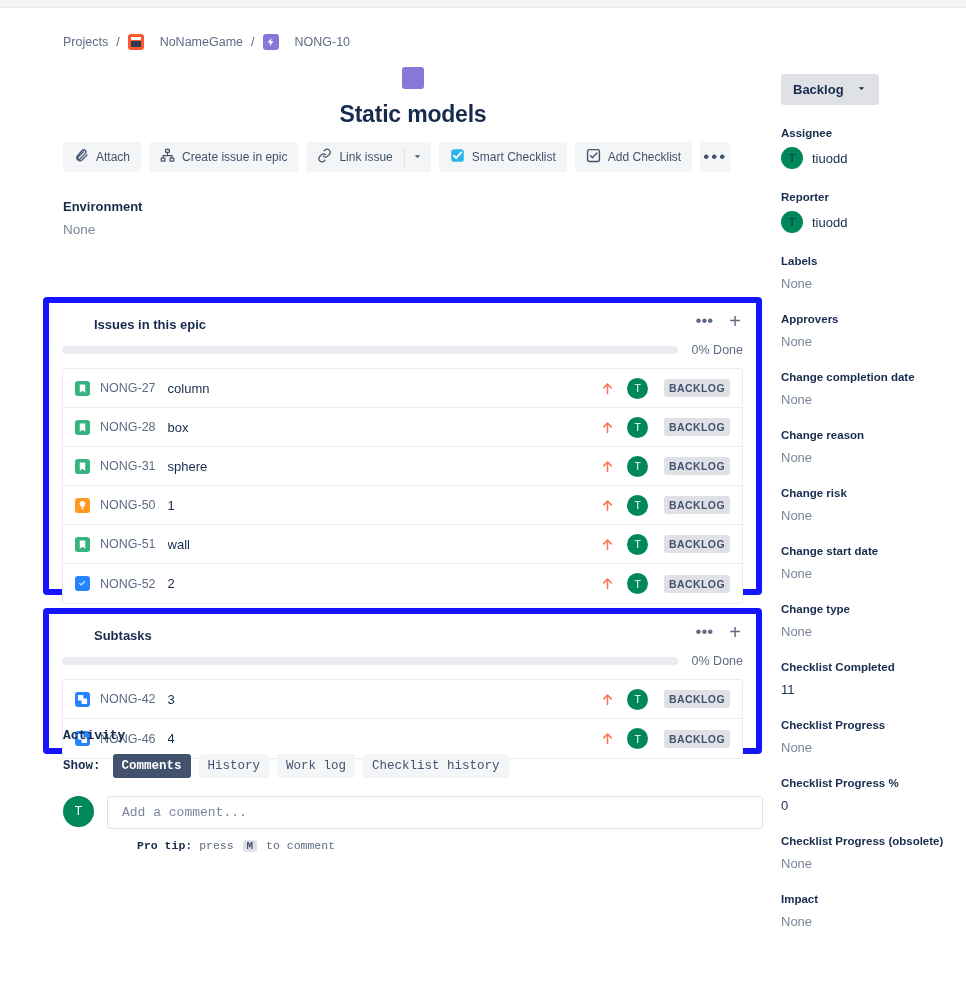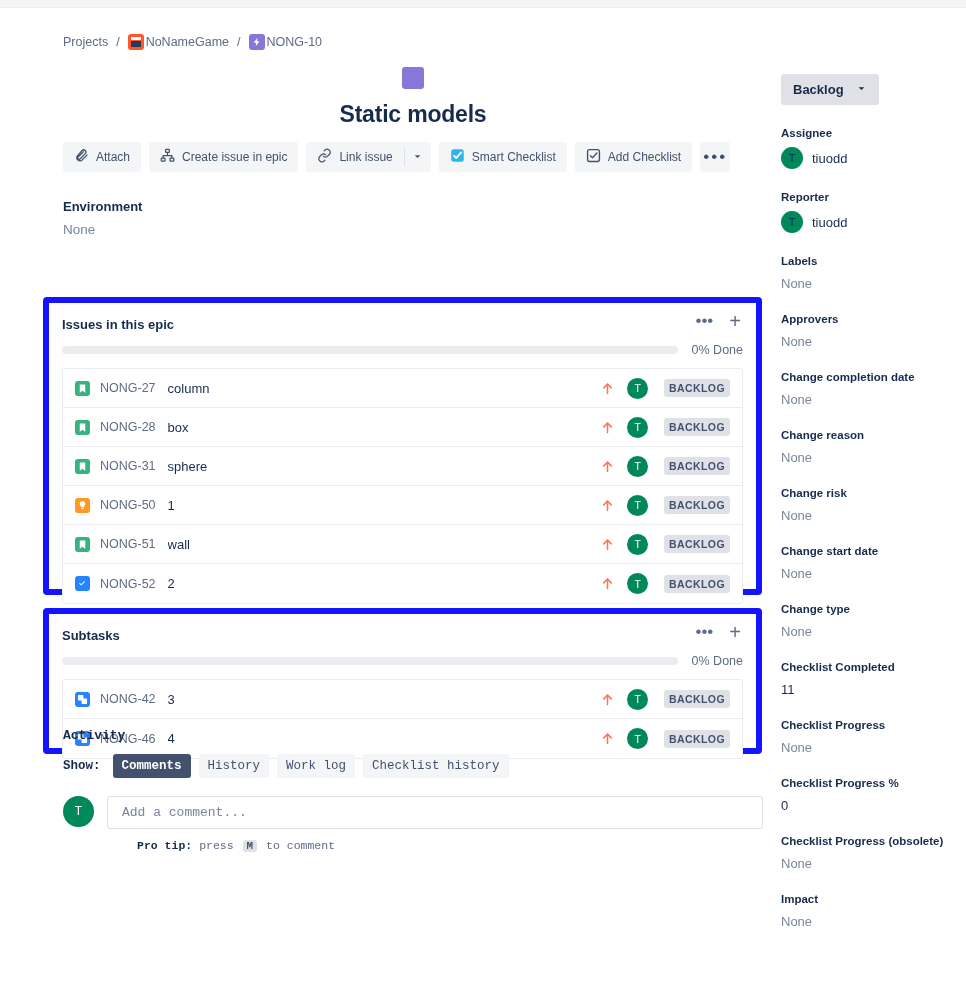--- a/index.html
+++ b/index.html
@@ -14,21 +14,21 @@
 
   .page { position: relative; width: 966px; height: 991px; }
 
   
   .main { position: absolute; left: 63px; top: 24px; width: 700px; }
 
   
   .breadcrumb { display: flex; align-items: center; font-size: 12.5px; color: #5e6c84; height: 20px; }
   .breadcrumb a { color: #5e6c84; text-decoration: none; }
   .bc-sep { margin: 0 8px; color: #5e6c84; }
-  .bc-item { display: flex; align-items: center; gap: 2px; }
+  .bc-item { display: flex; align-items: center; gap: 16px; }
   .ico-proj {
     width: 16px; height: 16px; border-radius: 3px; background: #ff5630;
     position: relative; flex: 0 0 auto;
   }
   .ico-proj::before {
     content: ""; position: absolute; left: 3px; top: 3px; width: 10px; height: 3px;
     background: #fff; box-shadow: 0 4px 0 #2b3a55, 0 7px 0 #2b3a55;
   }
   .ico-epic {
     width: 16px; height: 16px; border-radius: 3px; background: #8777d9;
@@ -66,21 +66,21 @@
   .blk-desc { margin-top: 26px; }
   .blk-env { margin-top: 27px; }
 
   
   .hl {
     position: absolute; border: 6px solid #1414ff; border-radius: 4px;
     background: #ffffff;
   }
   .panel { padding: 13px 13px 10px 13px; }
   .panel-head { display: flex; align-items: flex-start; justify-content: space-between; }
-  .panel-title { font-size: 13px; font-weight: 700; color: #172b4d; padding-top: 1px; }
+  .panel-title { font-size: 13px; font-weight: 700; color: #172b4d; padding-top: 1px; margin-left: 32px; }
   .panel-actions { display: flex; align-items: center; gap: 12px; margin-top: -3px; }
   .pa-btn { border: none; background: transparent; cursor: pointer; color: #5e6c84;
             font-size: 17px; line-height: 12px; padding: 2px 2px; font-family: inherit; }
   .pa-plus { font-size: 20px; line-height: 12px; font-weight: 300; }
   .prog-row { display: flex; align-items: center; gap: 14px; margin-top: 11px; }
   .prog-bar { flex: 1; height: 8px; border-radius: 5px; background: #ebecf0; }
   .prog-txt { font-size: 12.5px; color: #5e6c84; white-space: nowrap; }
 
   .rows { margin-top: 11px; border: 1px solid #ebecf0; border-radius: 3px; overflow: hidden; }
   .row {

